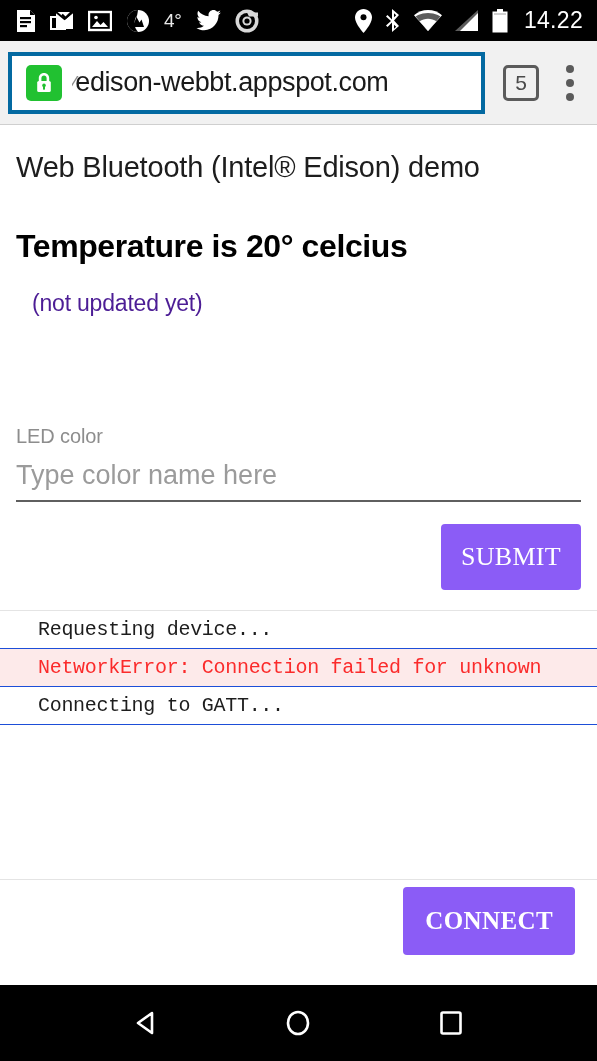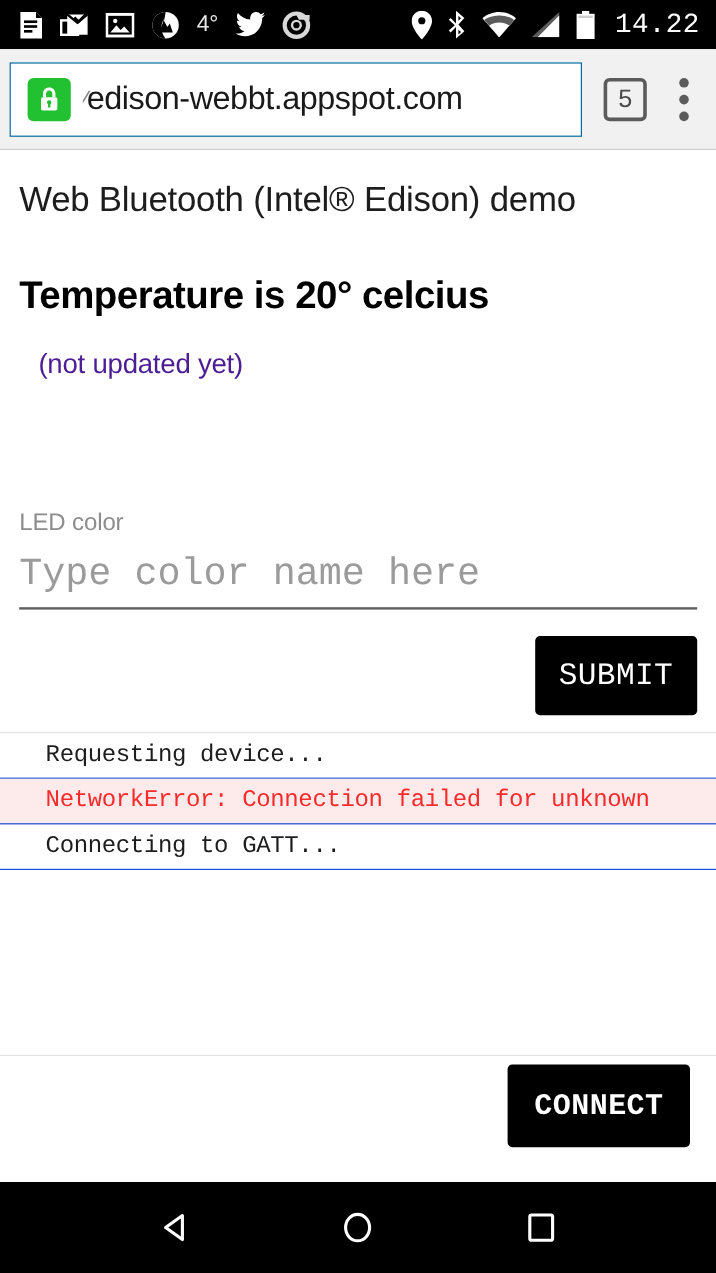--- a/index.html
+++ b/index.html
@@ -38,38 +38,37 @@
   .status-temp {
     color: #e8e8e8;
     font-size: 19px;
     letter-spacing: -0.2px;
   }
   #status-clock {
     color: #ffffff;
     font-size: 23px;
     letter-spacing: 0.3px;
     margin-left: 3px;
-    font-family: Liberation Mono, monospace;
   }
 
   
   #browser-toolbar {
     height: 84px;
     background: #f1f1f1;
     border-bottom: 1px solid #cfcfcf;
     display: flex;
     align-items: center;
     padding: 0 16px 0 8px;
     box-sizing: border-box;
   }
   #omnibox {
     flex: 1;
     height: 62px;
     background: #ffffff;
-    border: 1px solid #0369a1;
+    border: 4px solid #0369a1;
     display: flex;
     align-items: center;
     padding: 0 10px 0 14px;
     box-sizing: border-box;
     margin-right: 18px;
     overflow: hidden;
   }
   #lock-badge {
     width: 36px;
     height: 36px;
@@ -170,43 +169,43 @@
     color: #8d8d8d;
     letter-spacing: -0.1px;
   }
   #led-color-input {
     display: block;
     width: 100%;
     box-sizing: border-box;
     border: none;
     border-bottom: 2px solid #5f5f5f;
     outline: none;
-    font-family: Liberation Mono, monospace;
-    font-size: 32px;
+    font-family: Liberation Sans, sans-serif;
+    font-size: 27px;
     color: #1d1d1d;
     padding: 8px 0 9px 0;
     margin-top: 4px;
     background: transparent;
     border-radius: 0;
   }
   #led-color-input::placeholder {
     color: #9b9b9b;
     opacity: 1;
   }
   #submit-row {
     display: flex;
     justify-content: flex-end;
     padding-top: 22px;
   }
   .btn-green {
-    background: #000000;
+    background: #8b5cf6;
     color: #ffffff;
     border: none;
     border-radius: 4px;
-    font-family: Liberation Mono, monospace;
+    font-family: Liberation Serif, serif;
     cursor: pointer;
   }
   #submit-button {
     font-size: 26px;
     padding: 18px 20px;
     letter-spacing: 0.3px;
   }
 
   
   #log-panel {

